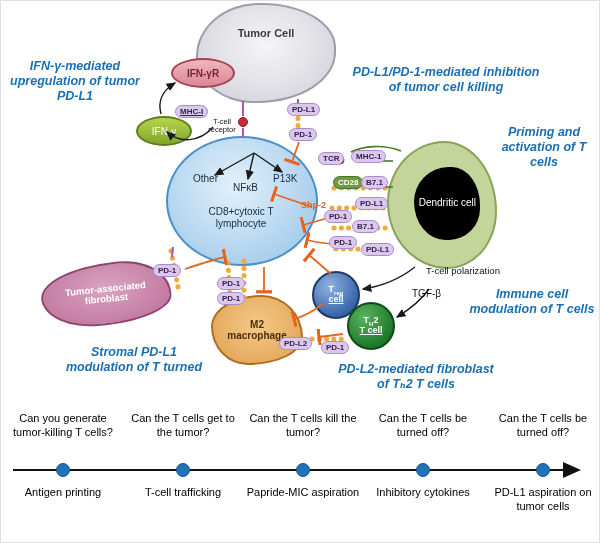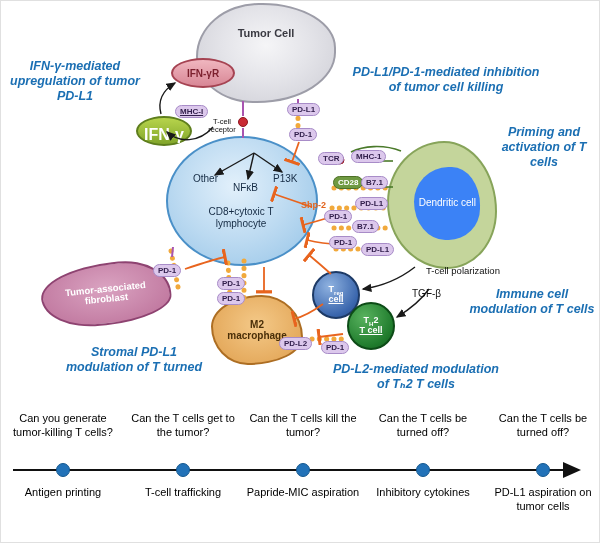--- a/index.html
+++ b/index.html
@@ -4,24 +4,24 @@
 <style>
   html,body{margin:0;padding:0;background:#fff;}
   body{font-family:"Liberation Sans","DejaVu Sans",sans-serif;}
   #canvas{position:relative;width:600px;height:543px;background:#ffffff;border:1px solid #e0e0e0;box-sizing:border-box;overflow:hidden;}
 
   
   .cell{position:absolute;z-index:1;display:flex;align-items:center;justify-content:center;text-align:center;box-sizing:border-box;}
   .tumor{left:195px;top:2px;width:140px;height:100px;background:radial-gradient(ellipse at 50% 42%,#f5f5f7 0%,#e4e4e9 45%,#ccccd4 100%);border:2px solid #9d9da8;border-radius:46% 54% 58% 42% / 55% 46% 52% 48%;}
   .tumor-label{position:absolute;left:0;right:0;top:26px;font-size:11px;font-weight:bold;color:#3a3a42;z-index:3;text-align:center;}
   .ifngr{left:170px;top:57px;width:64px;height:30px;background:linear-gradient(180deg,#f0b6bf,#d88796);border:2px solid #a54352;border-radius:50%;z-index:2;font-size:10px;font-weight:bold;color:#7c1f2d;}
-  .ifng{left:135px;top:115px;width:56px;height:30px;background:linear-gradient(180deg,#b7d44c,#82a62b);border:2px solid #5e7e1d;border-radius:50%;z-index:2;font-size:16px;font-weight:bold;color:#ffffff;align-items:flex-end;}
+  .ifng{left:135px;top:115px;width:56px;height:30px;background:linear-gradient(180deg,#b7d44c,#82a62b);border:2px solid #5e7e1d;border-radius:50%;z-index:2;font-size:10px;font-weight:normal;color:#ffffff;}
   .cd8{left:165px;top:135px;width:152px;height:130px;background:radial-gradient(ellipse at 45% 38%,#e2f0fb 0%,#bcdaf1 50%,#92c2e6 100%);border:2.5px solid #4a90c8;border-radius:50%;}
   .dendritic{left:386px;top:140px;width:110px;height:128px;background:#c4d59b;border:2px solid #87a45a;border-radius:52% 48% 45% 55% / 48% 55% 45% 52%;}
-  .dendritic-inner{position:absolute;left:24%;top:19%;right:14%;bottom:22%;background:#3b82f6;border-radius:55% 45% 50% 50% / 50% 55% 45% 55%;display:flex;align-items:center;justify-content:center;color:#fff;font-size:10px;line-height:1.15;text-align:center;padding:4px;}
+  .dendritic-inner{position:absolute;left:24%;top:19%;right:14%;bottom:22%;background:#000000;border-radius:55% 45% 50% 50% / 50% 55% 45% 55%;display:flex;align-items:center;justify-content:center;color:#fff;font-size:10px;line-height:1.15;text-align:center;padding:4px;}
   .fibroblast{left:40px;top:262px;width:130px;height:62px;background:radial-gradient(ellipse at 50% 40%,#daa3c1 0%,#bb6f98 100%);border:2px solid #8e4371;border-radius:60% 40% 55% 45% / 50% 60% 40% 55%;transform:rotate(-6deg);color:#fff;font-size:9.5px;font-weight:bold;line-height:1.15;padding:0 10px;}
   .m2{left:210px;top:294px;width:92px;height:70px;background:radial-gradient(ellipse at 50% 42%,#f4c988 0%,#df9f4e 100%);border:2px solid #ad6e23;border-radius:55% 45% 60% 40% / 45% 60% 40% 55%;color:#4a2f08;font-size:10px;font-weight:bold;line-height:1.15;padding:0 8px;}
   .treg{left:311px;top:270px;width:48px;height:48px;background:radial-gradient(circle at 35% 30%,#8fb2e0 0%,#3a66ad 70%,#274982 100%);border:2px solid #1d3a66;border-radius:50%;color:#fff;font-size:9px;font-weight:bold;z-index:2;}
   .th2{left:346px;top:301px;width:48px;height:48px;background:radial-gradient(circle at 35% 30%,#58b25e 0%,#1f7b2c 70%,#135c1e 100%);border:2px solid #0d4c17;border-radius:50%;color:#fff;font-size:9px;font-weight:bold;z-index:2;}
   .cl{line-height:1.1;}
   .cl sub{font-size:6px;line-height:0;}
   .cl .ln2{display:block;text-decoration:underline;}
 
   
   .inner{position:absolute;z-index:3;font-size:10px;color:#152b44;}
@@ -182,21 +182,21 @@
   <div class="plain tcr-text">T-cell receptor</div>
   <div class="plain shp2">Shp-2</div>
   <div class="plain polarization">T-cell polarization</div>
   <div class="plain tgfb">TGF-β</div>
 
   <div class="ann a1">IFN-γ-mediated upregulation of tumor PD-L1</div>
   <div class="ann a2">PD-L1/PD-1-mediated inhibition of tumor cell killing</div>
   <div class="ann a3">Priming and activation of T cells</div>
   <div class="ann a4">Immune cell modulation of T cells</div>
   <div class="ann a5">Stromal PD-L1 modulation of T turned</div>
-  <div class="ann a6">PD-L2-mediated modulation of Tₕ2 T cells</div>
+  <div class="ann a6">PD-L2-mediated fibroblast of Tₕ2 T cells</div>
 
   <div class="timeline">
     <svg class="tl-svg" width="600" height="28">
       <defs>
         <marker id="tarr" markerWidth="10" markerHeight="10" refX="7" refY="4" orient="auto">
             <path d="M0,0 L9,4 L0,8 Z" fill="#111"></path>
           </marker>
       </defs>
       <line x1="12" y1="14" x2="576" y2="14" stroke="#111" stroke-width="2" marker-end="url(#tarr)"></line>
       <g fill="#2272b8" stroke="#15588f" stroke-width="1">

